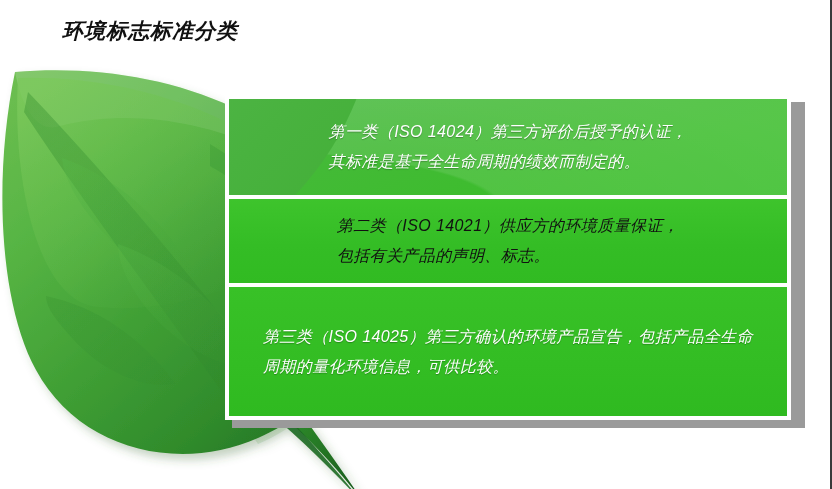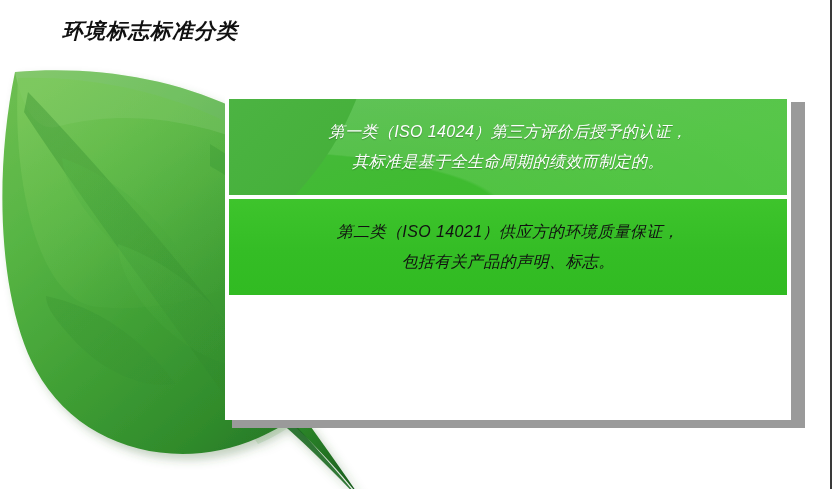--- a/index.html
+++ b/index.html
@@ -96,32 +96,32 @@
     content: "";
     position: absolute;
     left: -130px;
     top: -118px;
     width: 280px;
     height: 300px;
     border-radius: 0 0 100% 0;
     background: linear-gradient(135deg, #57b84e 0%, #49b23f 55%, #3fae33 100%);
   }
   .panel-2 {
-    height: 96px;
+    height: 84px;
     background: linear-gradient(180deg, #3ec42c 0%, #34bd25 55%, #31bb22 100%);
   }
   .panel-3 {
     flex: 1 1 auto;
     background: linear-gradient(180deg, #38c127 0%, #33bd23 60%, #2fba20 100%);
   }
 
   .panel-text {
     position: relative;
     z-index: 2;
-    text-align: center;
+    text-align: left;
     font-size: 16px;
     line-height: 1.85;
     letter-spacing: 0.4px;
     padding: 0 14px;
     white-space: pre-line;
   }
   .text-light {
     color: #ffffff;
     text-shadow: 0 1px 1px rgba(0,0,0,0.28);
   }
@@ -220,18 +220,22 @@
     <div class="panel panel-1">
       <div class="panel-text text-light">第一类（ISO 14024）第三方评价后授予的认证，
 其标准是基于全生命周期的绩效而制定的。</div>
     </div>
 
     <div class="panel panel-2">
       <div class="panel-text text-dark">第二类（ISO 14021）供应方的环境质量保证，
 包括有关产品的声明、标志。</div>
     </div>
 
+    <div class="panel panel-3">
+      <div class="panel-text text-light">第三类（ISO 14025）第三方确认的环境产品宣告，包括产品全生命
+周期的量化环境信息，可供比较。</div>
+    </div>
 
   </div>
 
   <div class="edge-line"></div>
 
 </div>
 
 </body></html>

